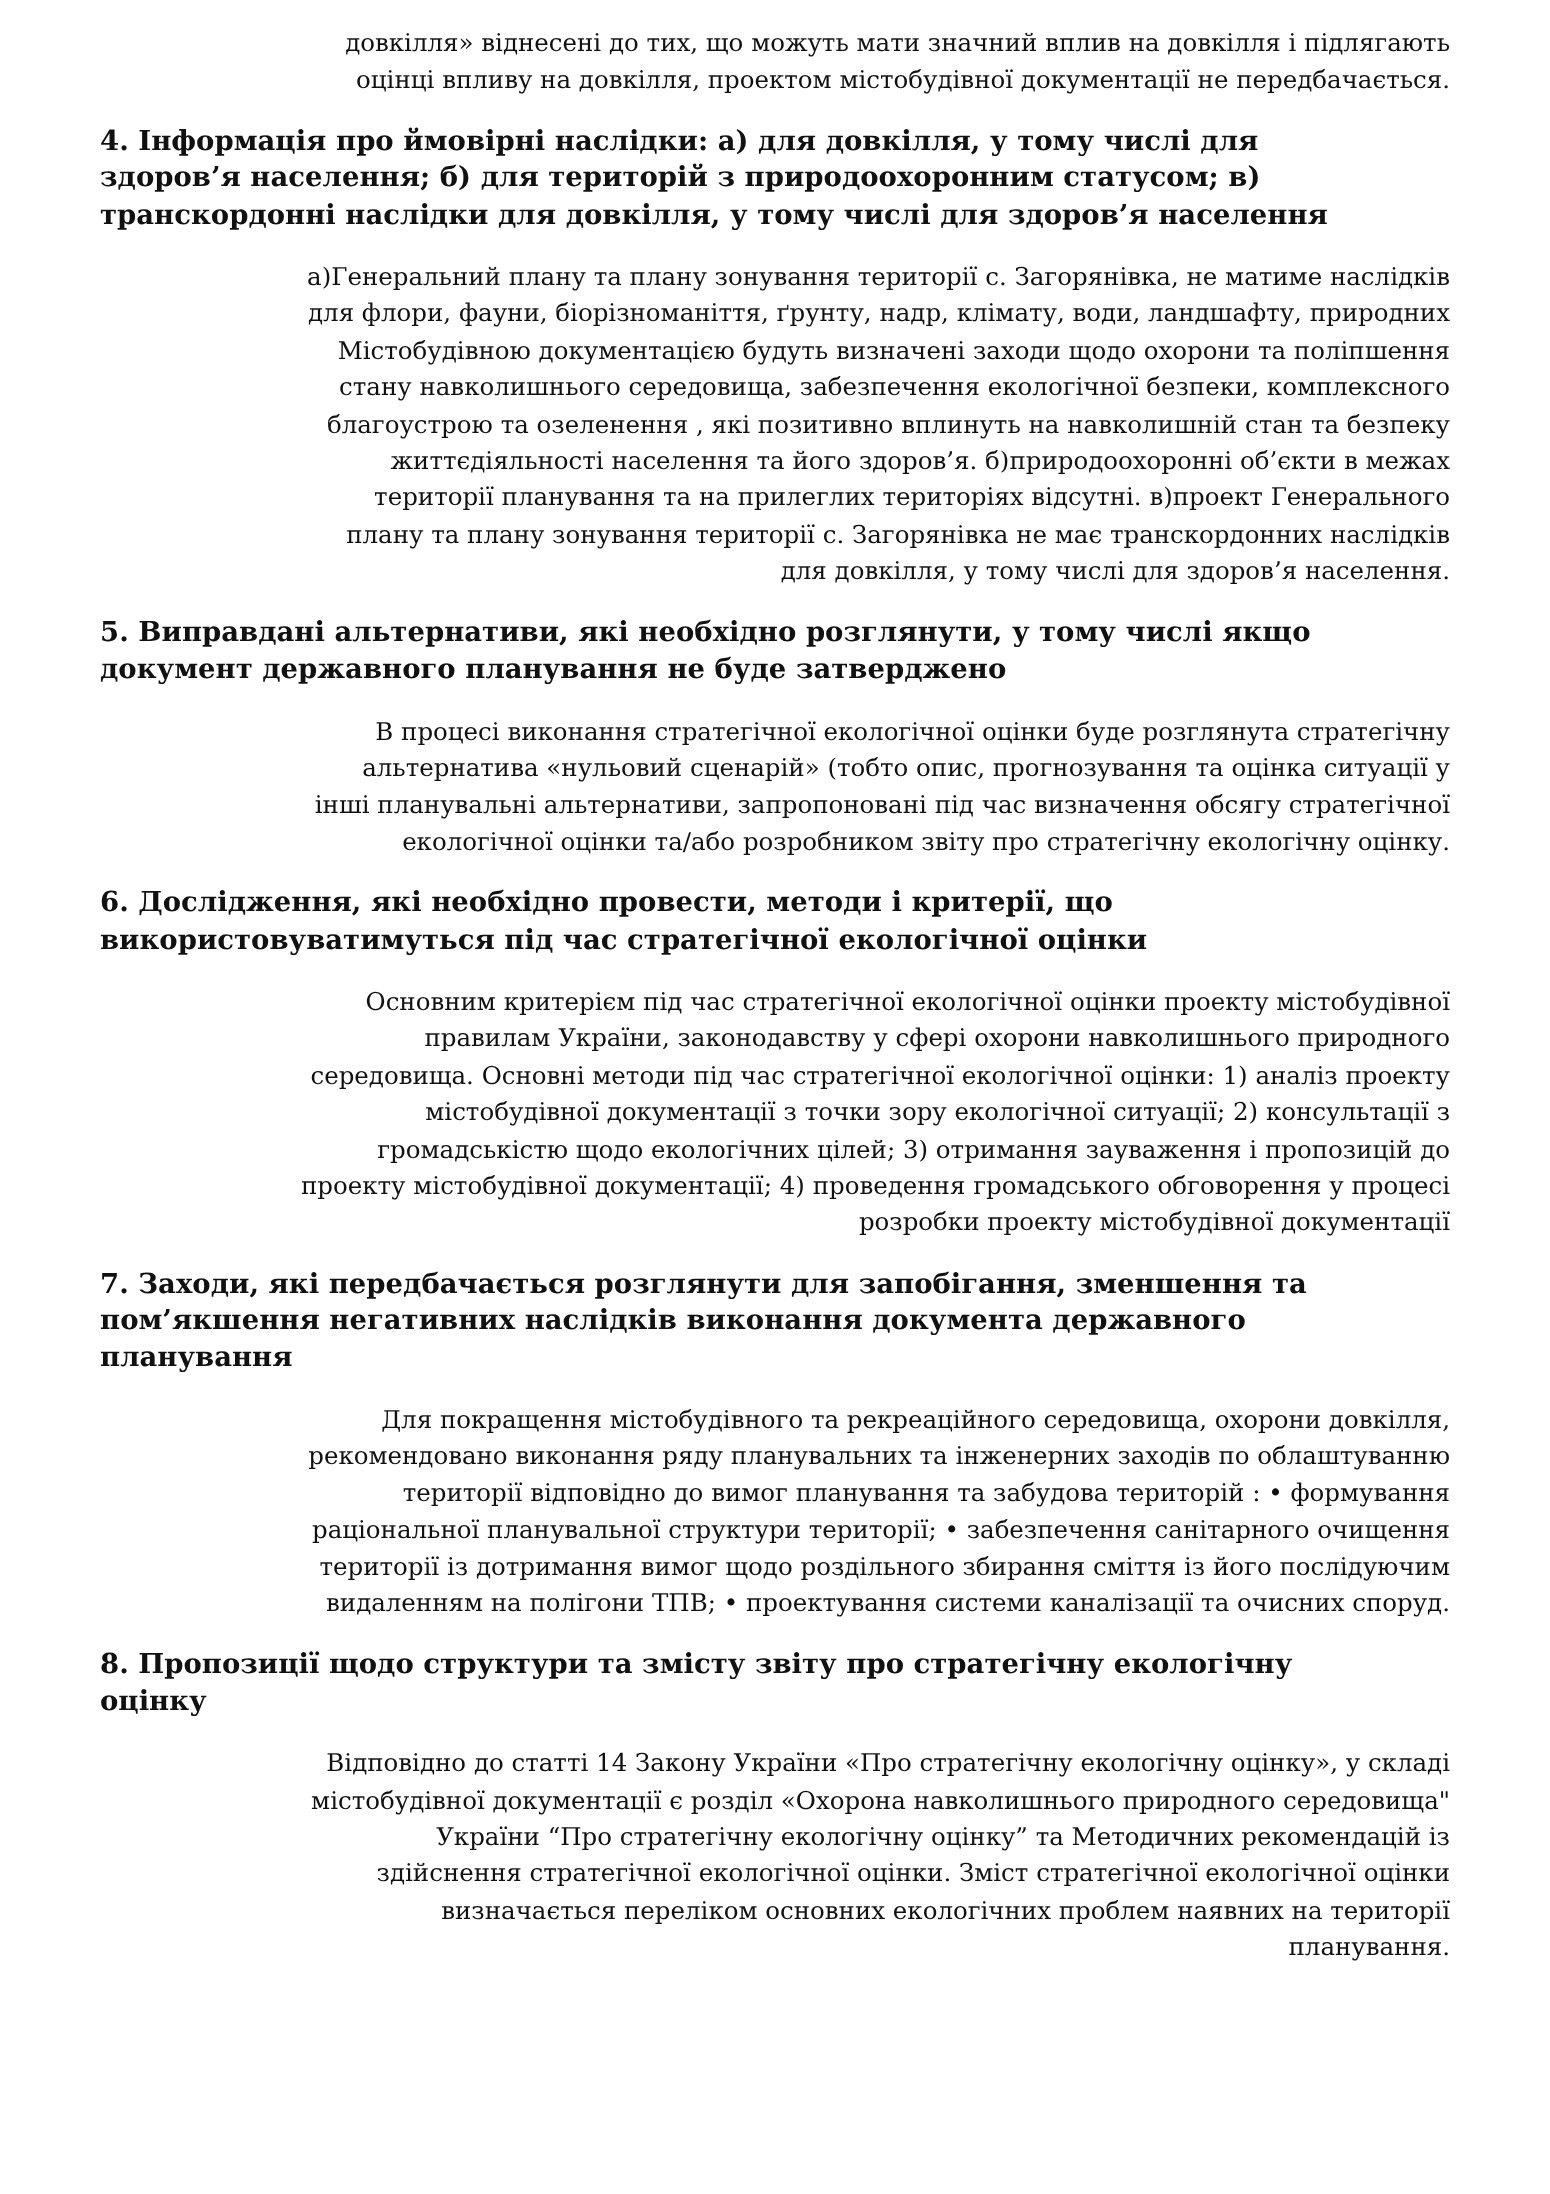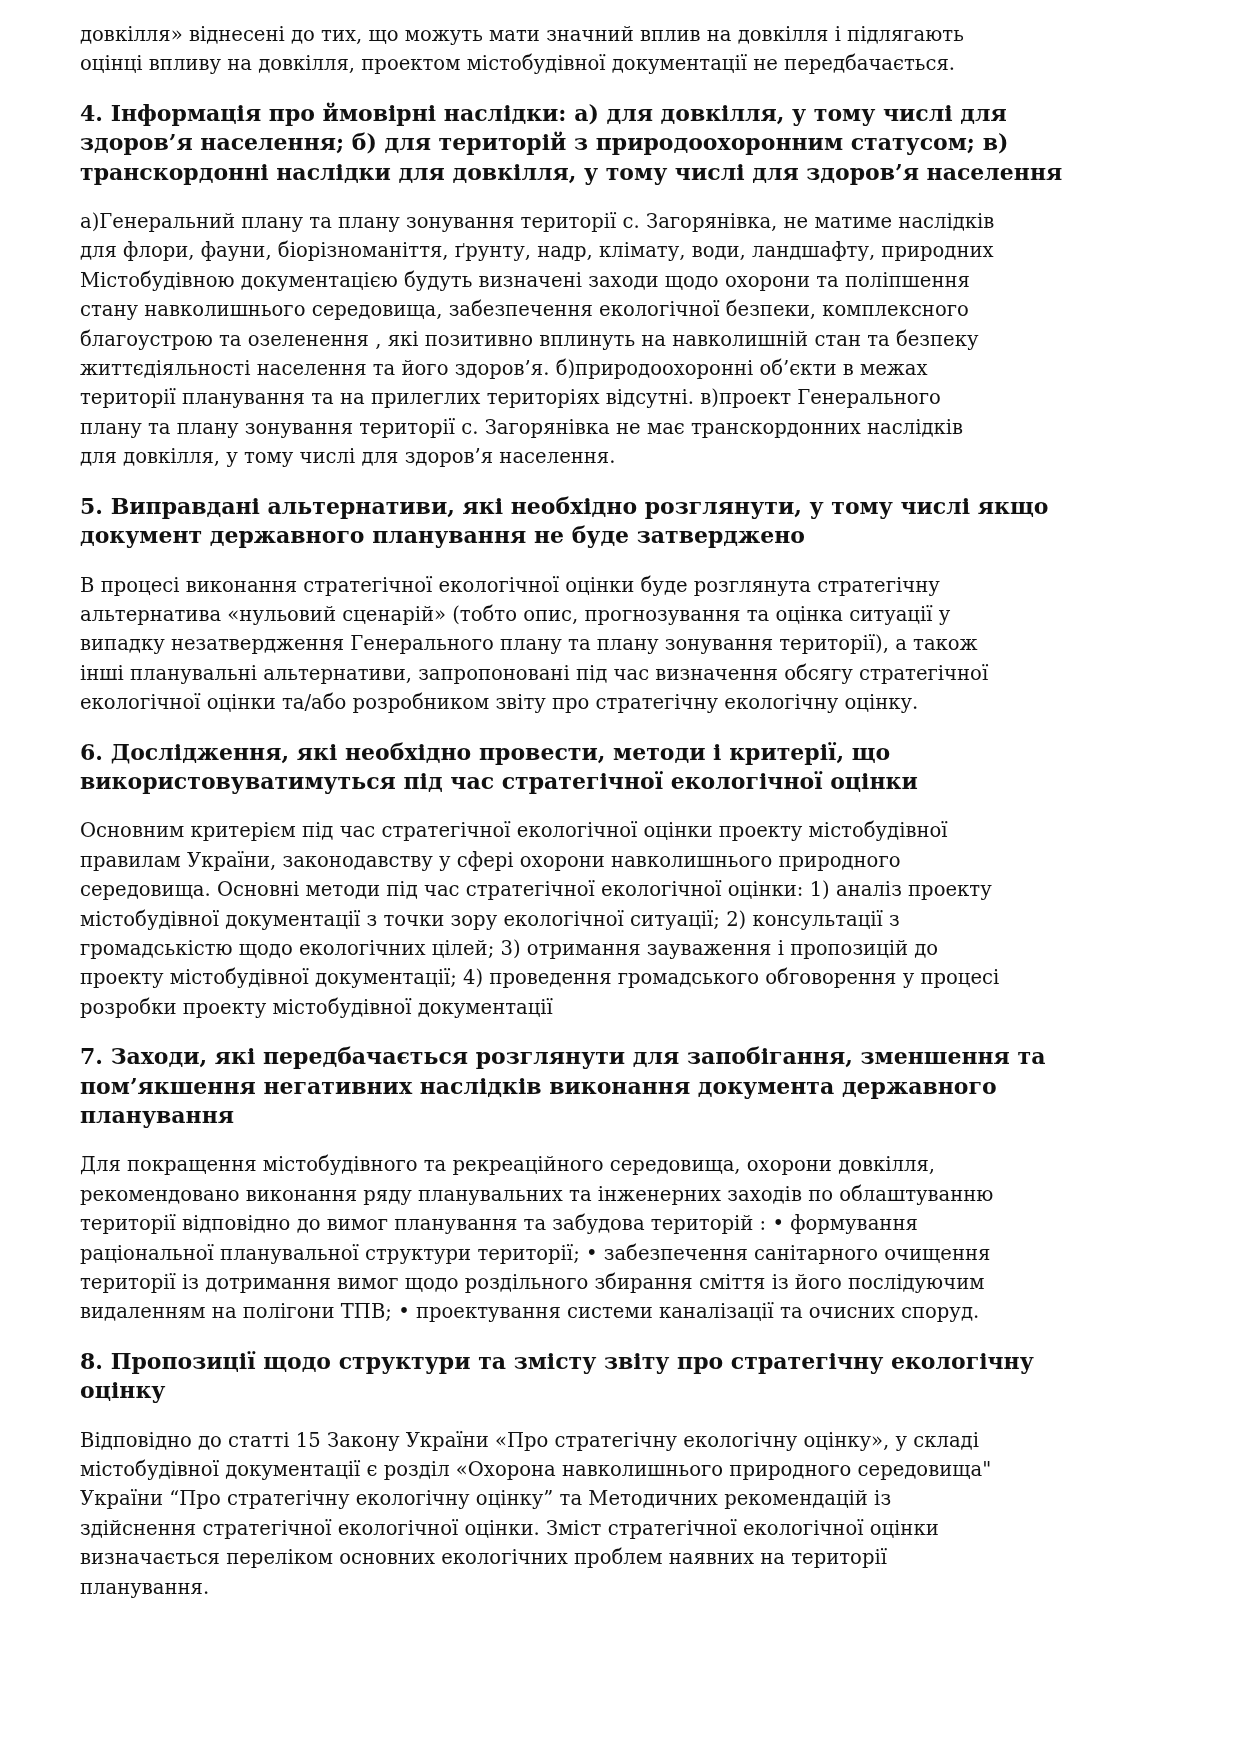--- a/index.html
+++ b/index.html
@@ -19,20 +19,21 @@
     top: 20px;
     width: 1080px;
     font-family: "DejaVu Serif", serif;
     font-size: 19.6px;
     line-height: 29.4px;
     color: #111111;
   }
   .page p {
     margin: 0 0 20px 0;
     white-space: normal;
+    text-align: right;
   }
   .page h3 {
     margin: 0 0 20px 0;
     font-size: 22px;
     line-height: 29.4px;
     font-weight: bold;
   }
   .line { display: block; white-space: nowrap; }
 </style>
 </head>
@@ -62,21 +63,20 @@
     <span class="line">для довкілля, у тому числі для здоров’я населення.</span>
   </p>
 
   <h3>
     <span class="line">5. Виправдані альтернативи, які необхідно розглянути, у тому числі якщо</span>
     <span class="line">документ державного планування не буде затверджено</span>
   </h3>
   <p>
     <span class="line">В процесі виконання стратегічної екологічної оцінки буде розглянута стратегічну</span>
     <span class="line">альтернатива «нульовий сценарій» (тобто опис, прогнозування та оцінка ситуації у</span>
-    <span class="line">випадку незатвердження Генерального плану та плану зонування території), а також</span>
     <span class="line">інші планувальні альтернативи, запропоновані під час визначення обсягу стратегічної</span>
     <span class="line">екологічної оцінки та/або розробником звіту про стратегічну екологічну оцінку.</span>
   </p>
 
   <h3>
     <span class="line">6. Дослідження, які необхідно провести, методи і критерії, що</span>
     <span class="line">використовуватимуться під час стратегічної екологічної оцінки</span>
   </h3>
   <p>
     <span class="line">Основним критерієм під час стратегічної екологічної оцінки проекту містобудівної</span>
@@ -100,21 +100,21 @@
     <span class="line">раціональної планувальної структури території; • забезпечення санітарного очищення</span>
     <span class="line">території із дотримання вимог щодо роздільного збирання сміття із його послідуючим</span>
     <span class="line">видаленням на полігони ТПВ; • проектування системи каналізації та очисних споруд.</span>
   </p>
 
   <h3>
     <span class="line">8. Пропозиції щодо структури та змісту звіту про стратегічну екологічну</span>
     <span class="line">оцінку</span>
   </h3>
   <p>
-    <span class="line">Відповідно до статті 15 Закону України «Про стратегічну екологічну оцінку», у складі</span>
+    <span class="line">Відповідно до статті 14 Закону України «Про стратегічну екологічну оцінку», у складі</span>
     <span class="line">містобудівної документації є розділ «Охорона навколишнього природного середовища"</span>
     <span class="line">України “Про стратегічну екологічну оцінку” та Методичних рекомендацій із</span>
     <span class="line">здійснення стратегічної екологічної оцінки. Зміст стратегічної екологічної оцінки</span>
     <span class="line">визначається переліком основних екологічних проблем наявних на території</span>
     <span class="line">планування.</span>
   </p>
 
 </div>
 
 </body></html>

